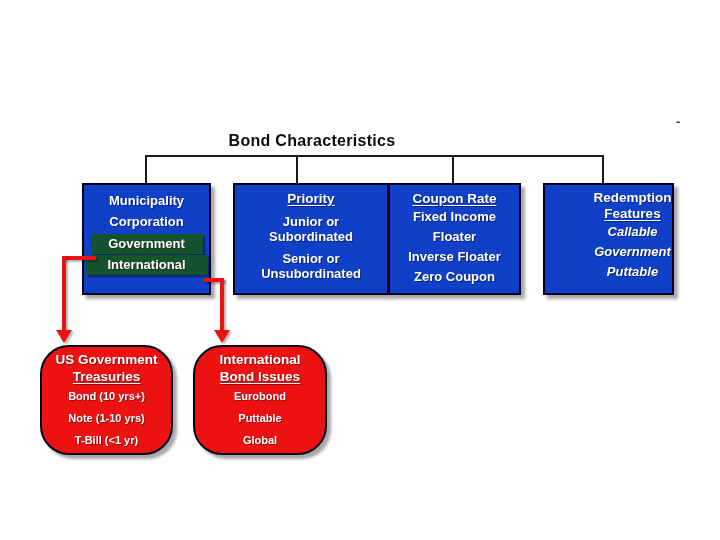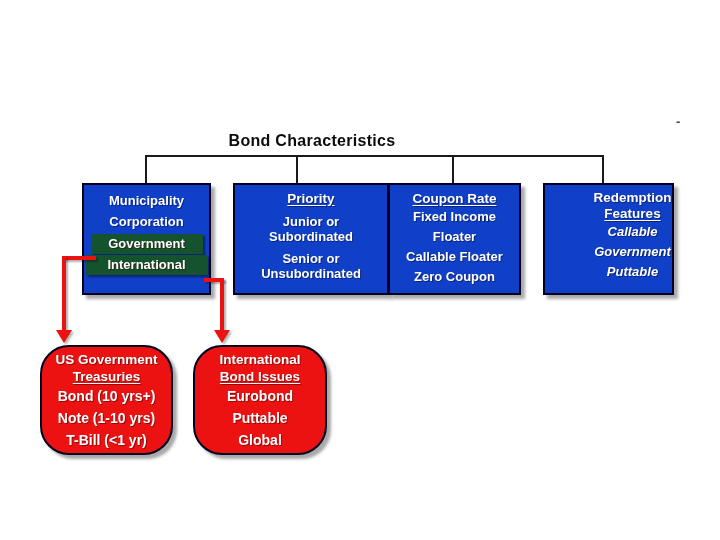--- a/index.html
+++ b/index.html
@@ -48,21 +48,21 @@
   .strip-intl{width:122px;margin-top:1px;}
   .coupon .item{line-height:20px;}
   .coupon .item:first-of-type{margin-top:2px;}
   .redemption .hdr{line-height:16px;}
   .redemption .item{line-height:20px;font-style:italic;}
   .redemption .item:first-of-type{margin-top:7px;}
   
   .usbox{left:40px;top:345px;width:133px;height:110px;}
   .intlbox{left:193px;top:345px;width:134px;height:110px;}
   .usbox .hdr,.intlbox .hdr{font-size:13.5px;line-height:17px;text-shadow:1px 1px 0 rgba(60,0,0,.5);}
-  .usbox .item,.intlbox .item{font-size:14px;line-height:22px;text-shadow:1px 1px 0 rgba(60,0,0,.5);}
+  .usbox .item,.intlbox .item{font-size:11px;line-height:22px;text-shadow:1px 1px 0 rgba(60,0,0,.5);}
   .usbox .item:first-of-type,.intlbox .item:first-of-type{margin-top:5px;}
   .usbox{padding-top:4px;}
   .intlbox{padding-top:4px;}
   
   .rline{position:absolute;background:#ed1212;box-shadow:2px 2px 2px rgba(0,0,0,.3);}
   .gov-h{left:62px;top:256px;width:34px;height:4px;}
   .gov-v{left:62px;top:256px;width:4px;height:76px;}
   .intl-h{left:204px;top:278px;width:20px;height:4px;}
   .intl-v{left:220px;top:278px;width:4px;height:54px;}
   .arrowhead{
@@ -104,21 +104,21 @@
     <div class="group">
       <div class="item tight">Senior or</div>
       <div class="item tight">Unsubordinated</div>
     </div>
   </div>
 
   <div class="box blue coupon pad-top">
     <div class="hdr u">Coupon Rate</div>
     <div class="item">Fixed Income</div>
     <div class="item">Floater</div>
-    <div class="item">Callable Floater</div>
+    <div class="item">Inverse Floater</div>
     <div class="item">Zero Coupon</div>
   </div>
 
   <div class="box blue redemption pad-top">
     <div class="hdr">Redemption</div>
     <div class="hdr u">Features</div>
     <div class="item">Callable</div>
     <div class="item">Government</div>
     <div class="item">Puttable</div>
   </div>

